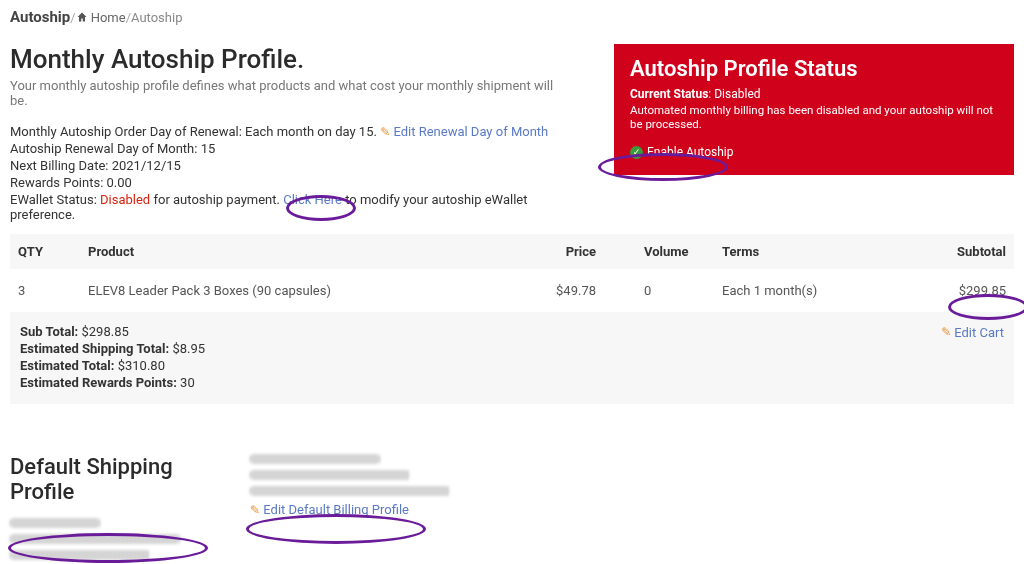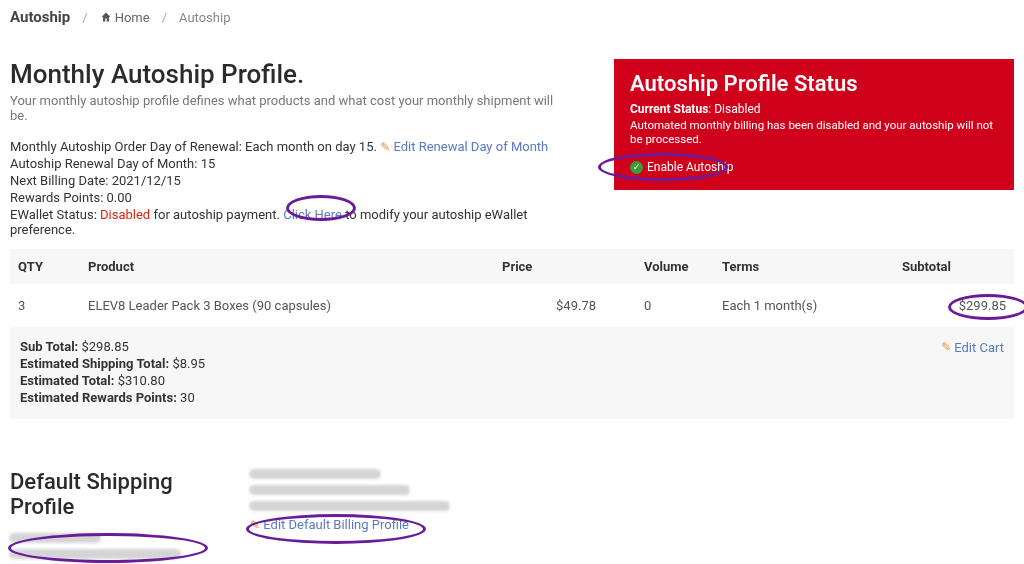--- a/index.html
+++ b/index.html
@@ -1,17 +1,17 @@
 <!DOCTYPE html>
 <html><head>
 <meta charset="utf-8">
 <style>
 * { box-sizing: border-box; margin: 0; padding: 0; }
 body { font-family: -apple-system, BlinkMacSystemFont, "Segoe UI", Roboto, Arial, sans-serif; font-size: 13px; color: #333; background: #fff; padding: 8px 10px; width: 1024px; }
-.top-row { display: flex; align-items: center; gap: 12px; margin-bottom: 33px; }
+.top-row { display: flex; align-items: center; margin-bottom: 18px; }
 .page-label { font-size: 15px; font-weight: 700; color: #444; }
 .crumb-sep { color: #aaa; }
 .crumb-home { color: #666; font-size: 13px; display: inline-flex; align-items: center; gap: 3px; }
 .crumb-current { color: #888; font-size: 13px; }
 .home-icon { width: 12px; height: 12px; }
 .main-row { display: flex; gap: 8px; align-items: flex-start; }
 .left-col { flex: 1; }
 .right-col { width: 400px; position: relative; margin-left: 33px; }
 h1 { font-size: 26px; font-weight: 500; color: #2b2b2b; margin-bottom: 4px; }
 .subtitle { color: #777; font-size: 13px; margin-bottom: 16px; }
@@ -22,21 +22,21 @@
 .pencil { color: #e89038; font-size: 12px; }
 .status-box { background: #d0021b; color: #fff; padding: 12px 16px 16px; }
 .status-box h2 { font-size: 22px; font-weight: 600; margin-bottom: 6px; }
 .status-box .cs { font-size: 12px; margin-bottom: 2px; }
 .status-box .desc { font-size: 11.5px; margin-bottom: 12px; }
 .enable-link { font-size: 12px; color: #fff; display: inline-flex; align-items: center; gap: 4px; cursor: pointer; }
 .check-icon { width: 13px; height: 13px; background: #3a9b3a; border-radius: 50%; display: inline-flex; align-items: center; justify-content: center; font-size: 9px; }
 .table-wrap { margin-top: 10px; width: 100%; }
 table { width: 100%; border-collapse: collapse; font-size: 13px; }
 thead th { text-align: left; padding: 10px 8px; background: #f7f7f7; font-weight: 700; color: #333; }
-thead th.right { text-align: left; }
+thead th.right { text-align: right; }
 tbody td { padding: 14px 8px; color: #555; }
 tbody td.right { text-align: right; }
 .summary-row { background: #f7f7f7; padding: 12px 10px; display: flex; justify-content: space-between; align-items: flex-start; }
 .summary-left .sline { font-size: 13px; margin-bottom: 2px; }
 .summary-left .sline b { font-weight: 700; }
 .edit-cart { display: inline-flex; align-items: center; gap: 3px; }
 .lower { display: flex; gap: 30px; margin-top: 50px; align-items: flex-start; }
 .lower-col { flex: 0 0 auto; }
 .lower h2 { font-size: 22px; font-weight: 500; color: #2b2b2b; margin-bottom: 14px; }
 .blur-line { height: 10px; background: repeating-linear-gradient(90deg, #bbb 0 2px, #eee 2px 4px); border-radius: 4px; margin-bottom: 6px; filter: blur(1.5px); }

